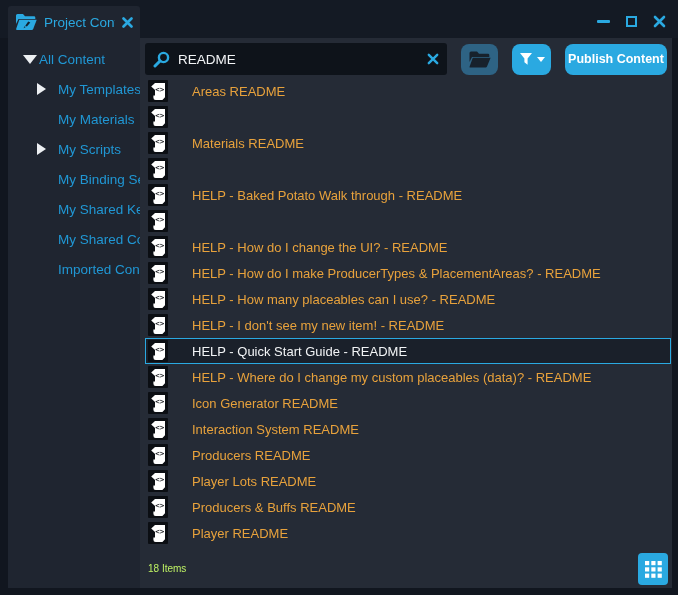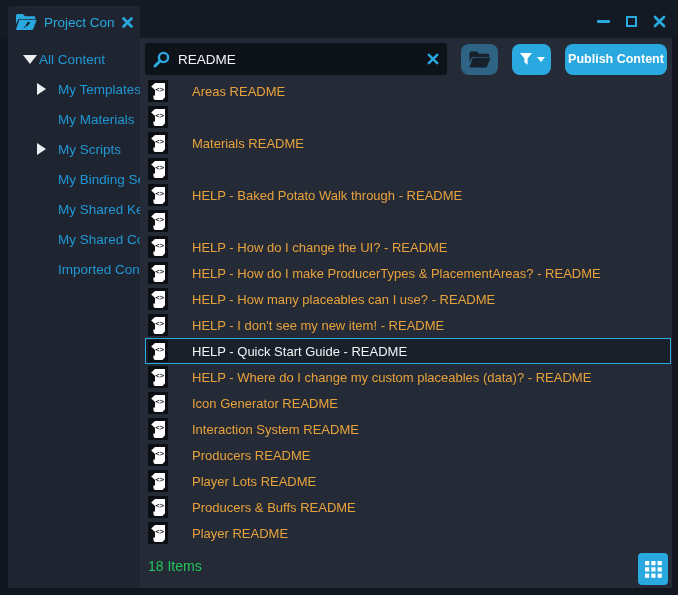--- a/index.html
+++ b/index.html
@@ -55,21 +55,21 @@
     padding:0 4px 0 2px; border:1px solid transparent; cursor:pointer;
   }
   .row-label { color:#e8a23c; font-size:13px; white-space:nowrap;margin-left:16px; }
   .row.selected { border-color:#2aa9e1; background:#1a202a; }
   .row.selected .row-label { color:#f2f4f6;text-align:center; }
   .icon-plate {
     width:20px; height:22px; flex:0 0 20px; background:#0b0e13;
     display:flex; align-items:center; justify-content:center; border-radius:1px;
   }
   
-  .status { position:absolute; left:8px; bottom:14px; color:#22c55e; font-size:14px;margin-top:40px; }
+  .status { position:absolute; left:8px; bottom:14px; color:#bef264; font-size:10px;margin-top:40px; }
   .btn-grid { position:absolute; right:4px; bottom:3px; width:30px; height:32px; background:#2aa9e1; border-radius:4px; display:flex; align-items:center; justify-content:center; cursor:pointer; }
 </style>
 </head>
 <body>
 
 <div class="tabbar">
   <div class="tab">
     <span style="display:flex;">
       <svg width="22" height="18" viewBox="0 0 22 18">
         <path d="M1 2.5 Q1 1 2.5 1 H8 l2 2.2 H19 q1.3 0 1.3 1.3 V6 H3.5 L1 11 Z" fill="#2aa9e1"></path>

